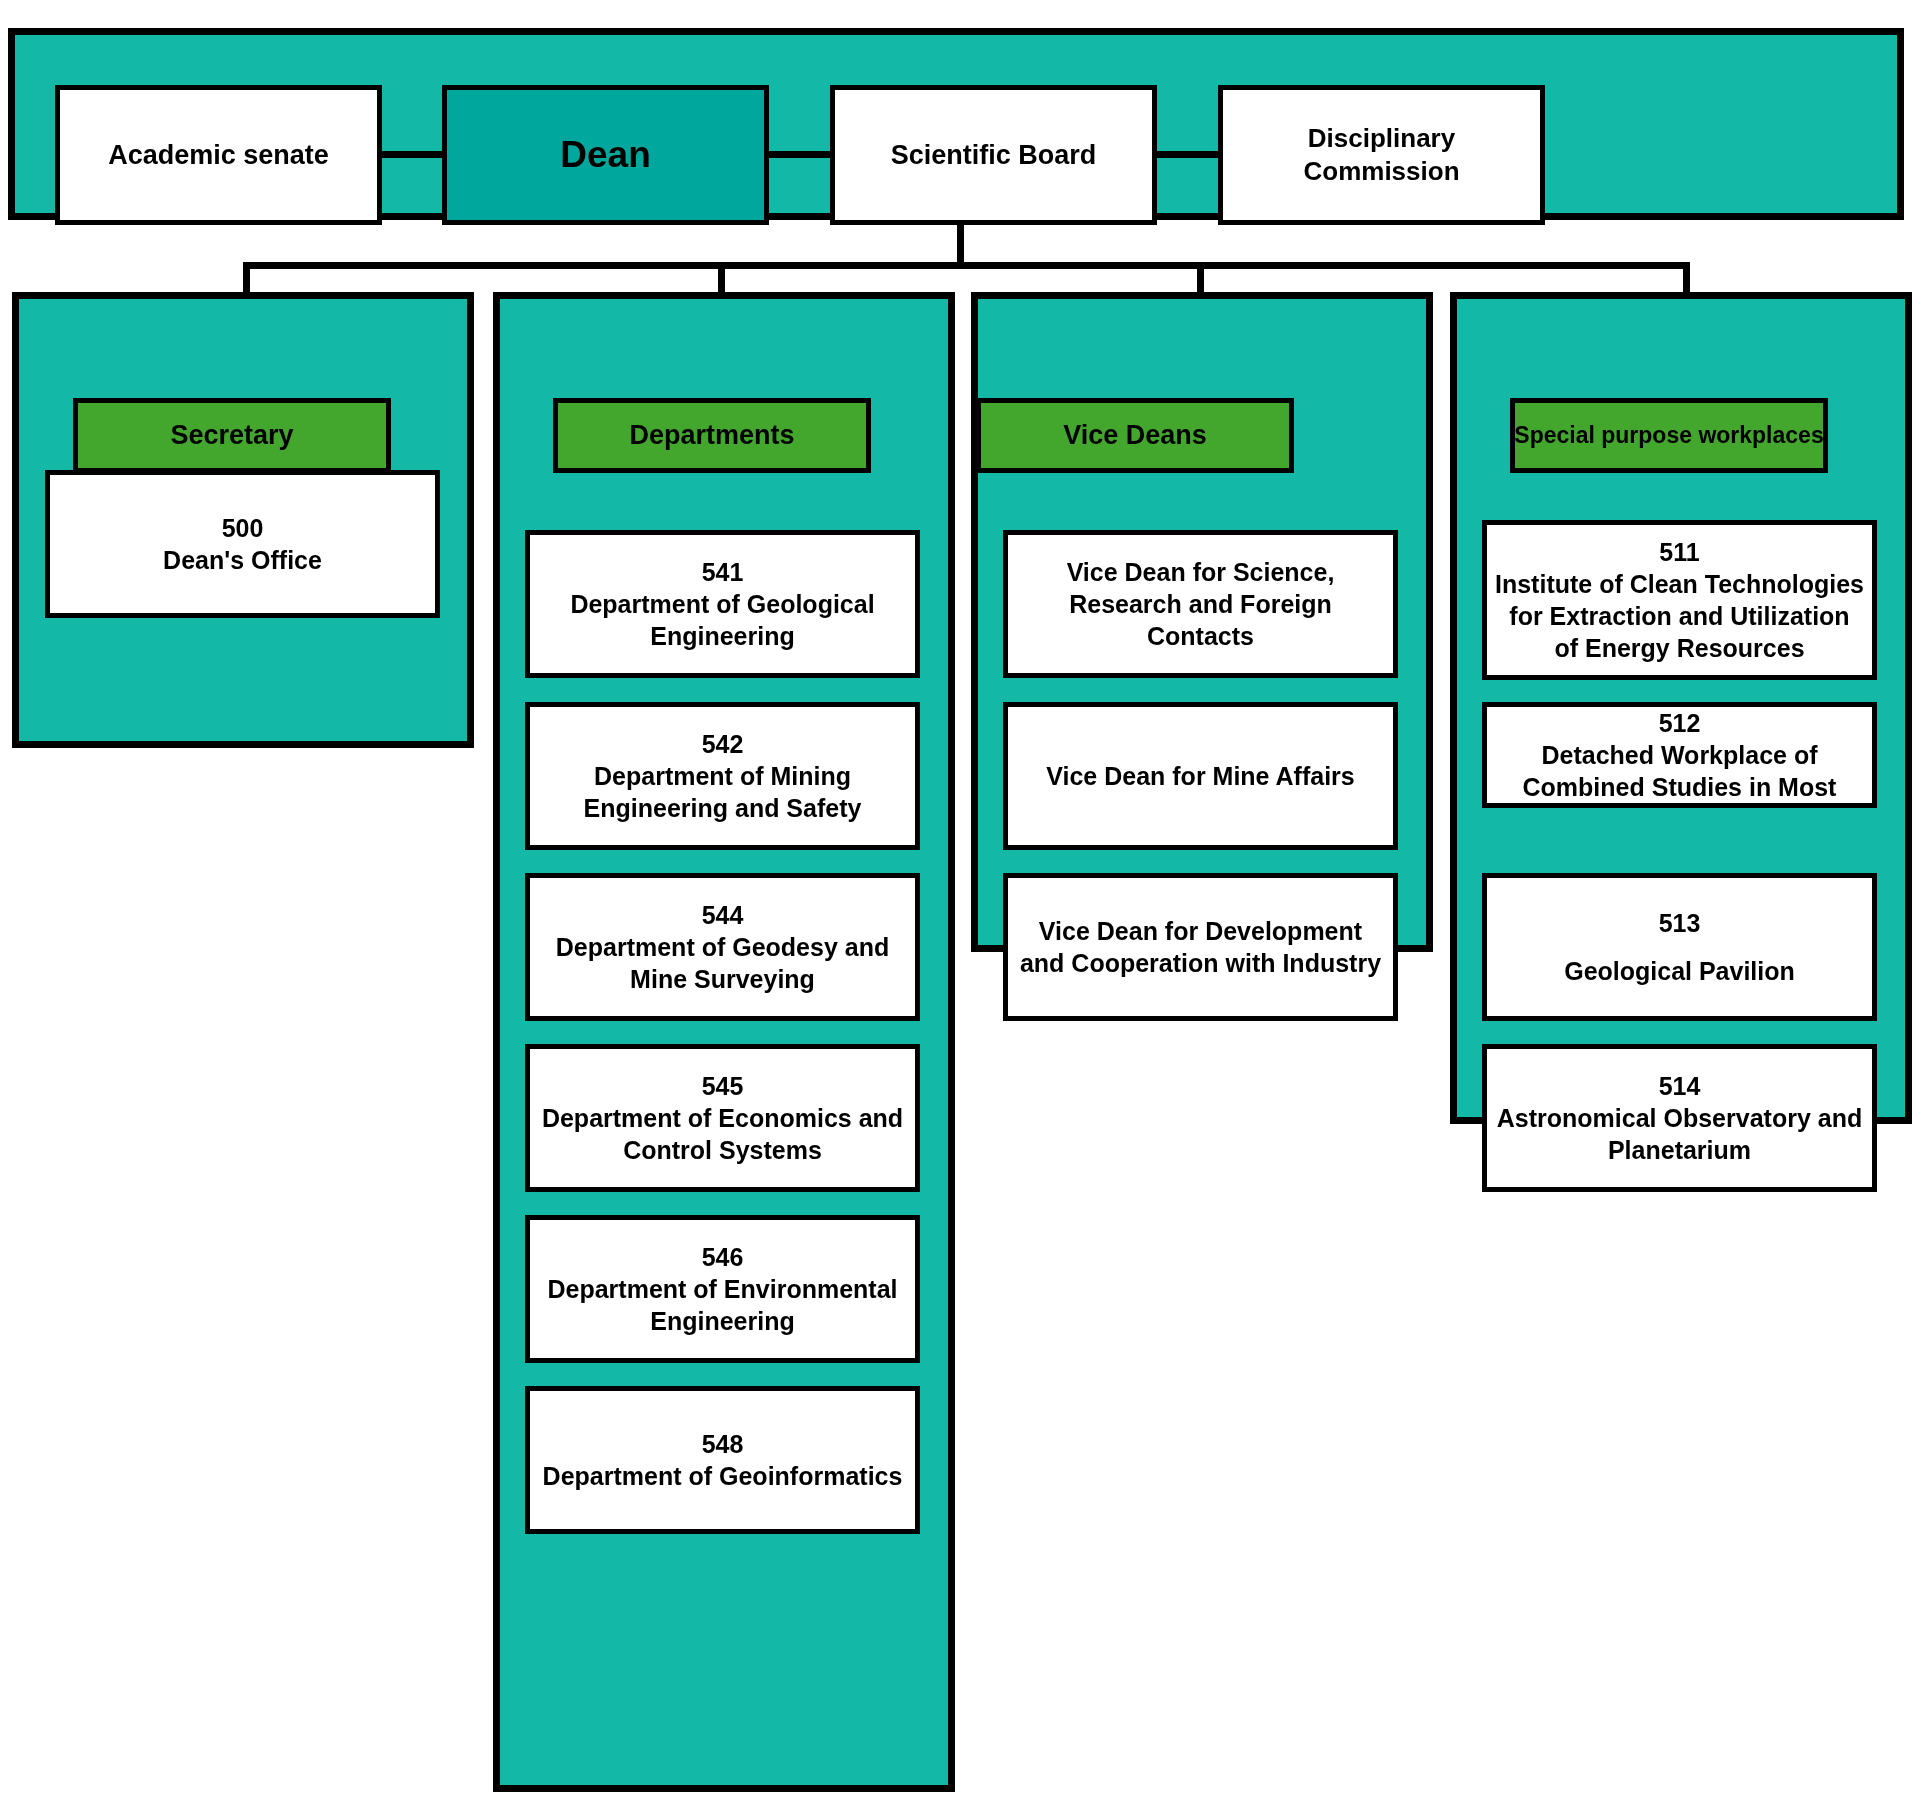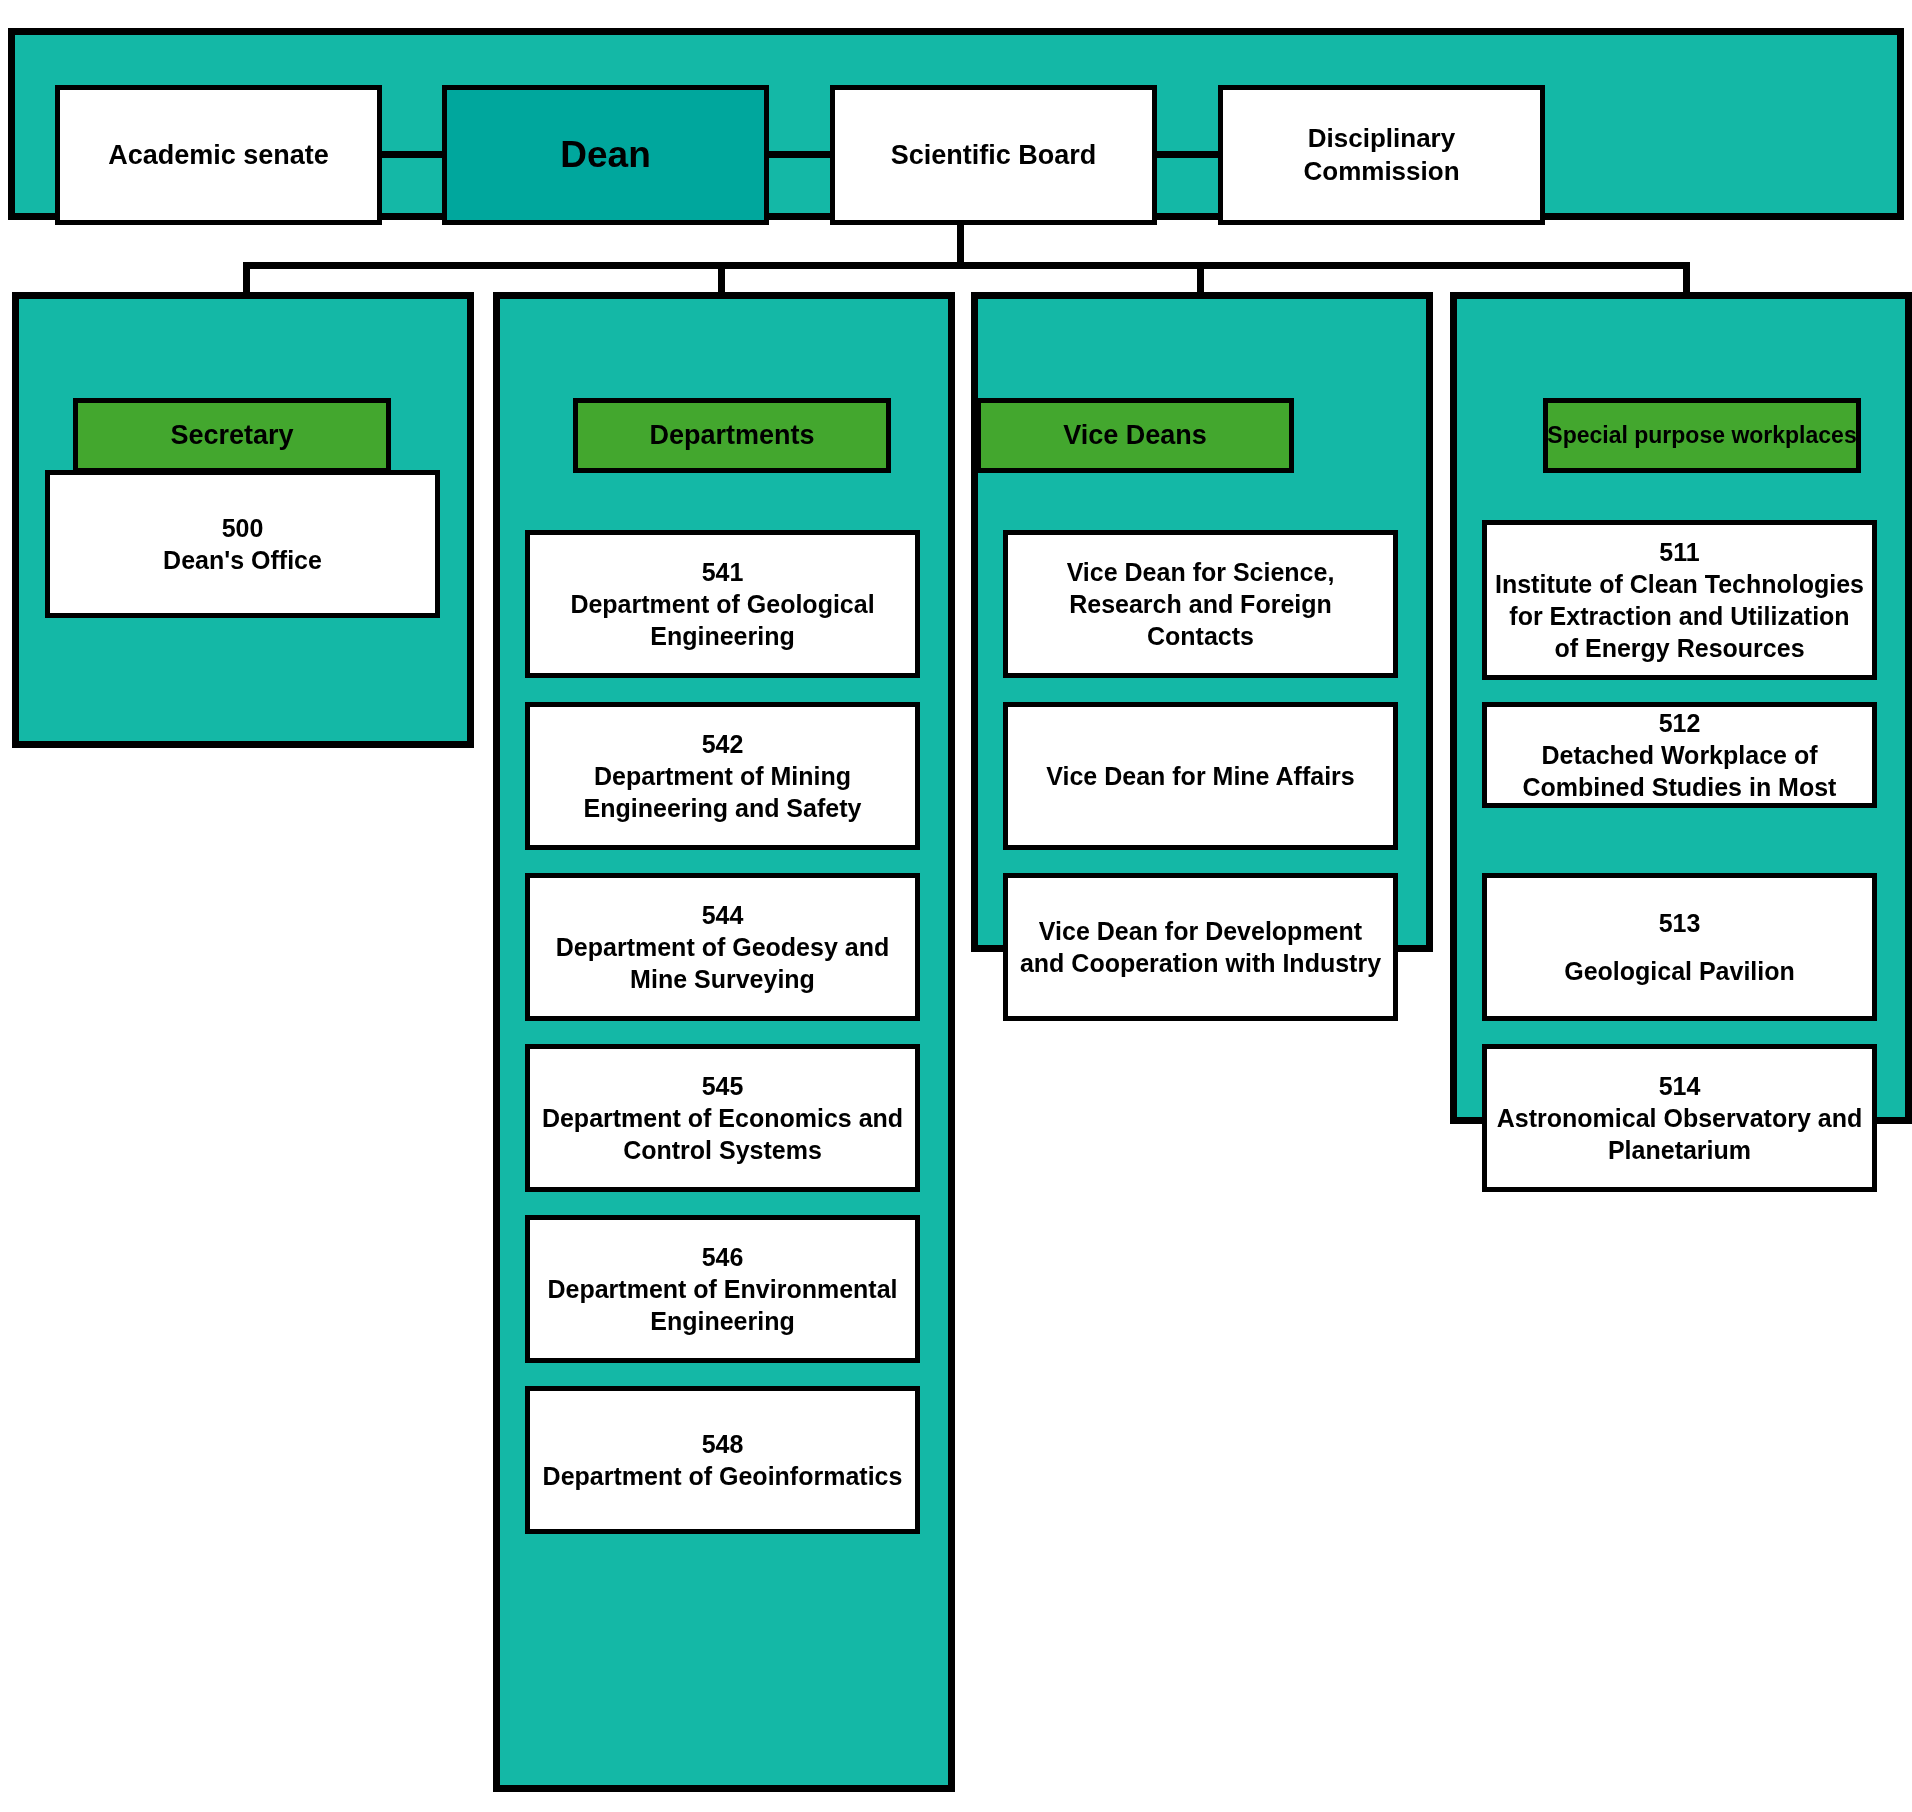--- a/index.html
+++ b/index.html
@@ -103,23 +103,23 @@
     display: flex;
     align-items: center;
     justify-content: center;
     text-align: center;
     font-weight: bold;
     height: 75px;
     font-size: 27px;
     white-space: nowrap;
   }
   #hdr-secretary   { left: 73px;   top: 398px; width: 318px; }
-  #hdr-departments { left: 573px;  top: 398px; width: 318px; }
+  #hdr-departments { left: 553px;  top: 398px; width: 318px; }
   #hdr-vicedeans   { left: 976px; top: 398px; width: 318px; }
-  #hdr-special     { left: 1510px; top: 398px; width: 318px; font-size: 23px; margin-left: 33px; }
+  #hdr-special     { left: 1510px; top: 398px; width: 318px; font-size: 23px; }
 
   
   .leaf { font-size: 25px; }
   .col-sec-leaf   { left: 45px;   width: 395px; }
   .col-dept-leaf  { left: 525px;  width: 395px; }
   .col-vd-leaf    { left: 1003px; width: 395px; }
   .col-sp-leaf    { left: 1482px; width: 395px; }
 </style>
 </head>
 <body>

